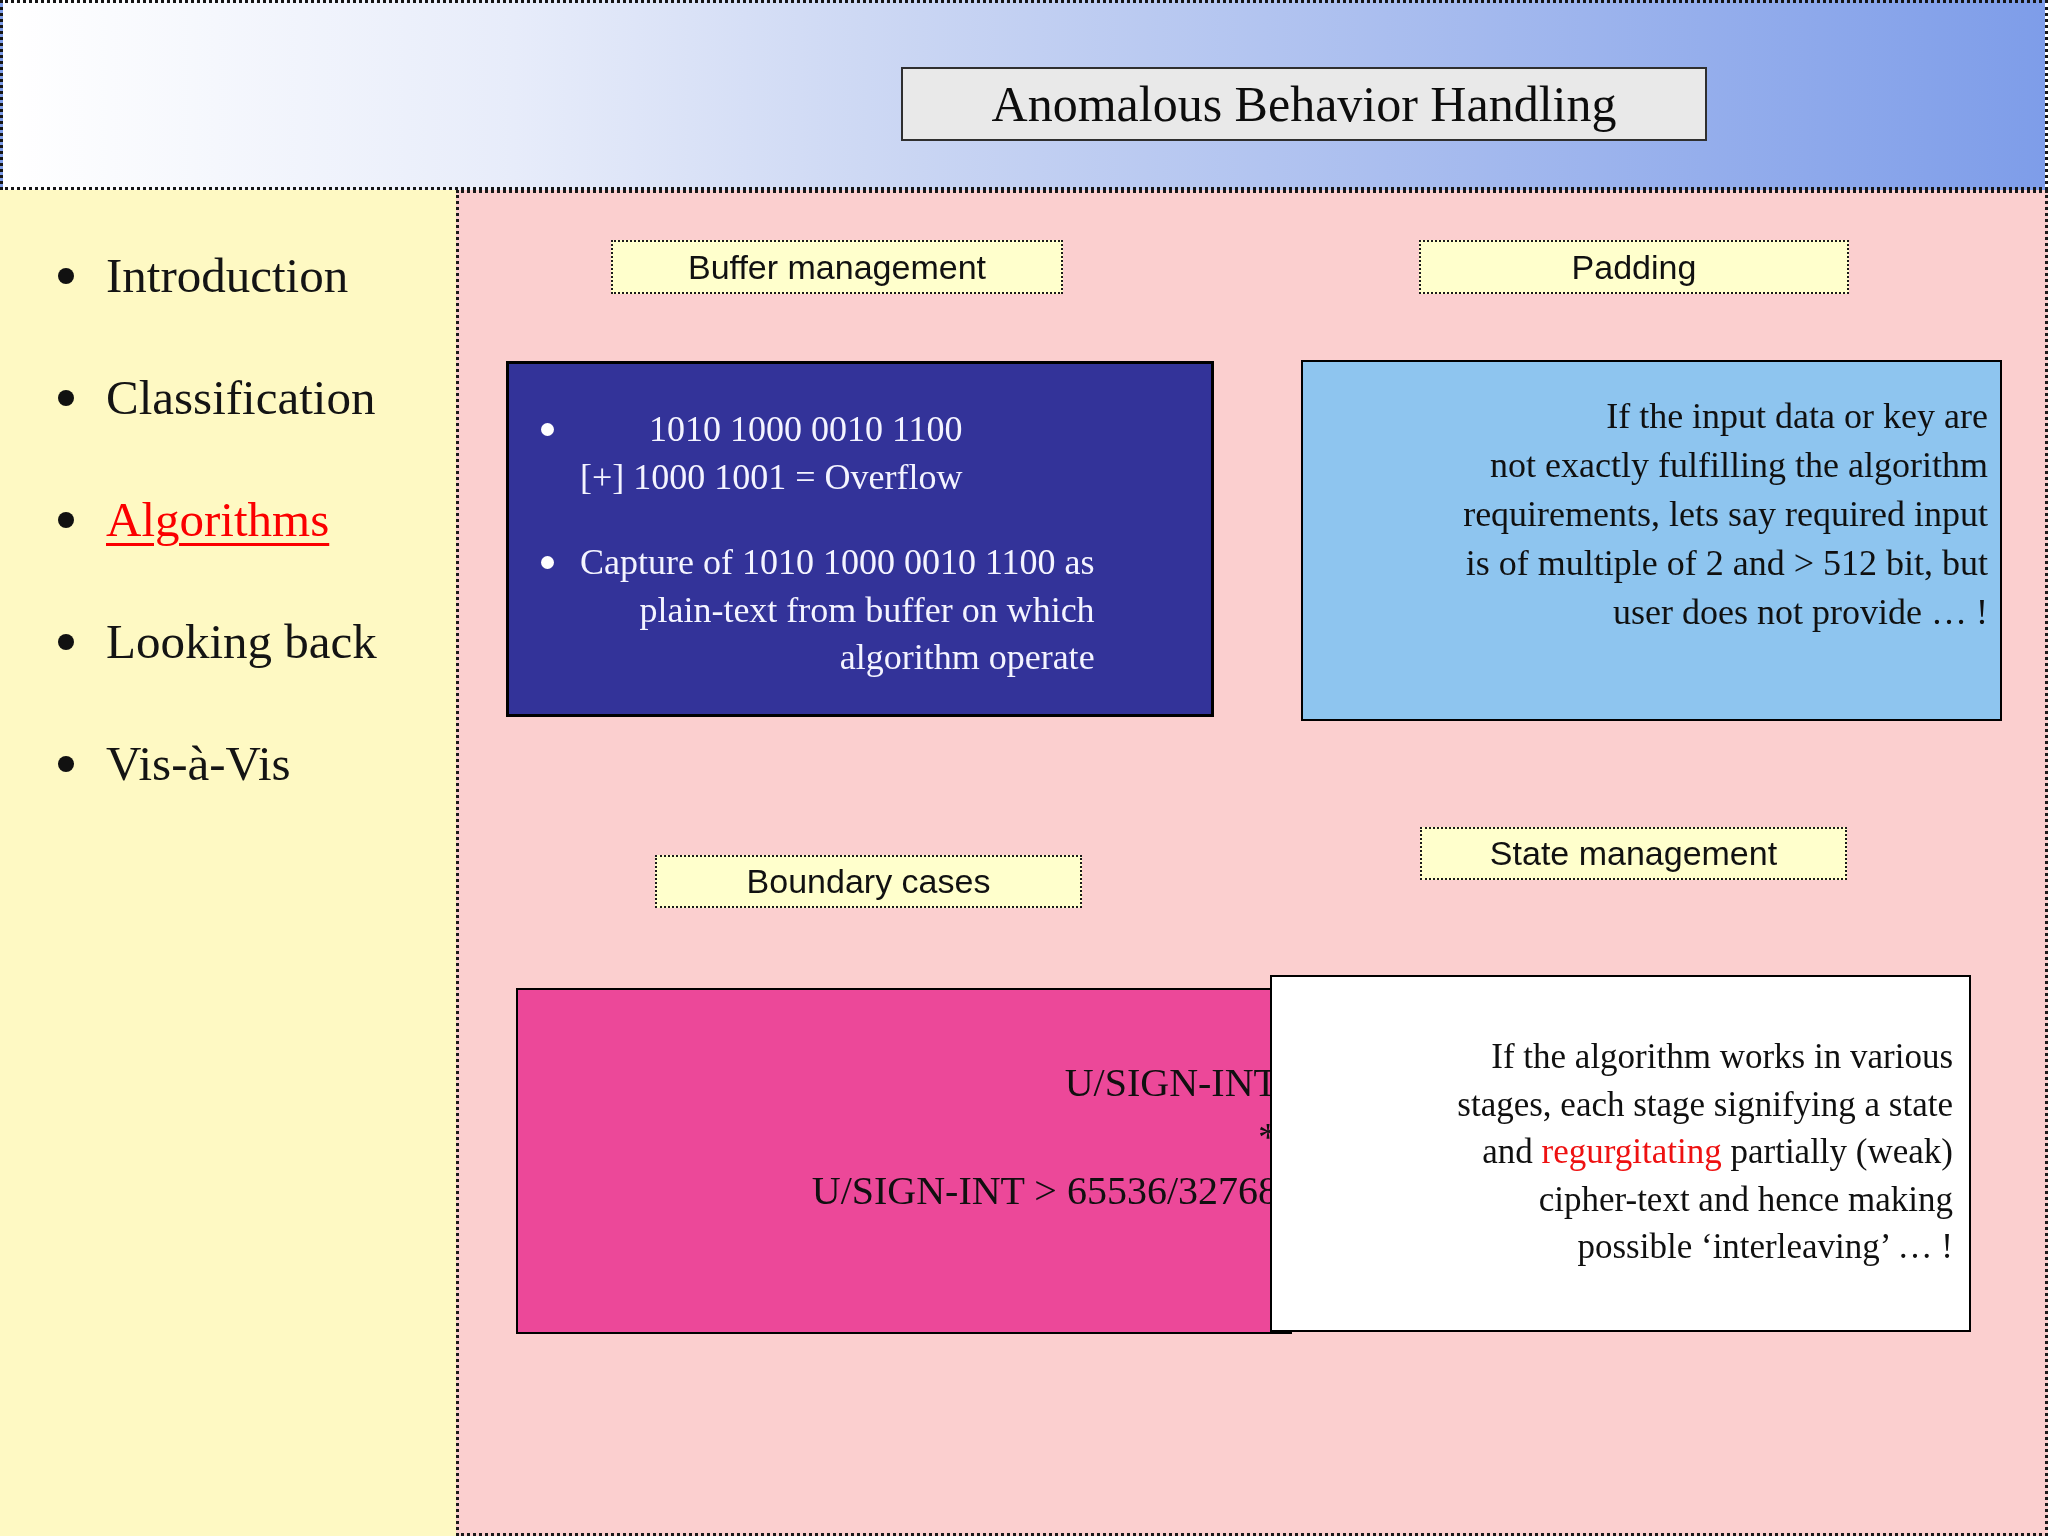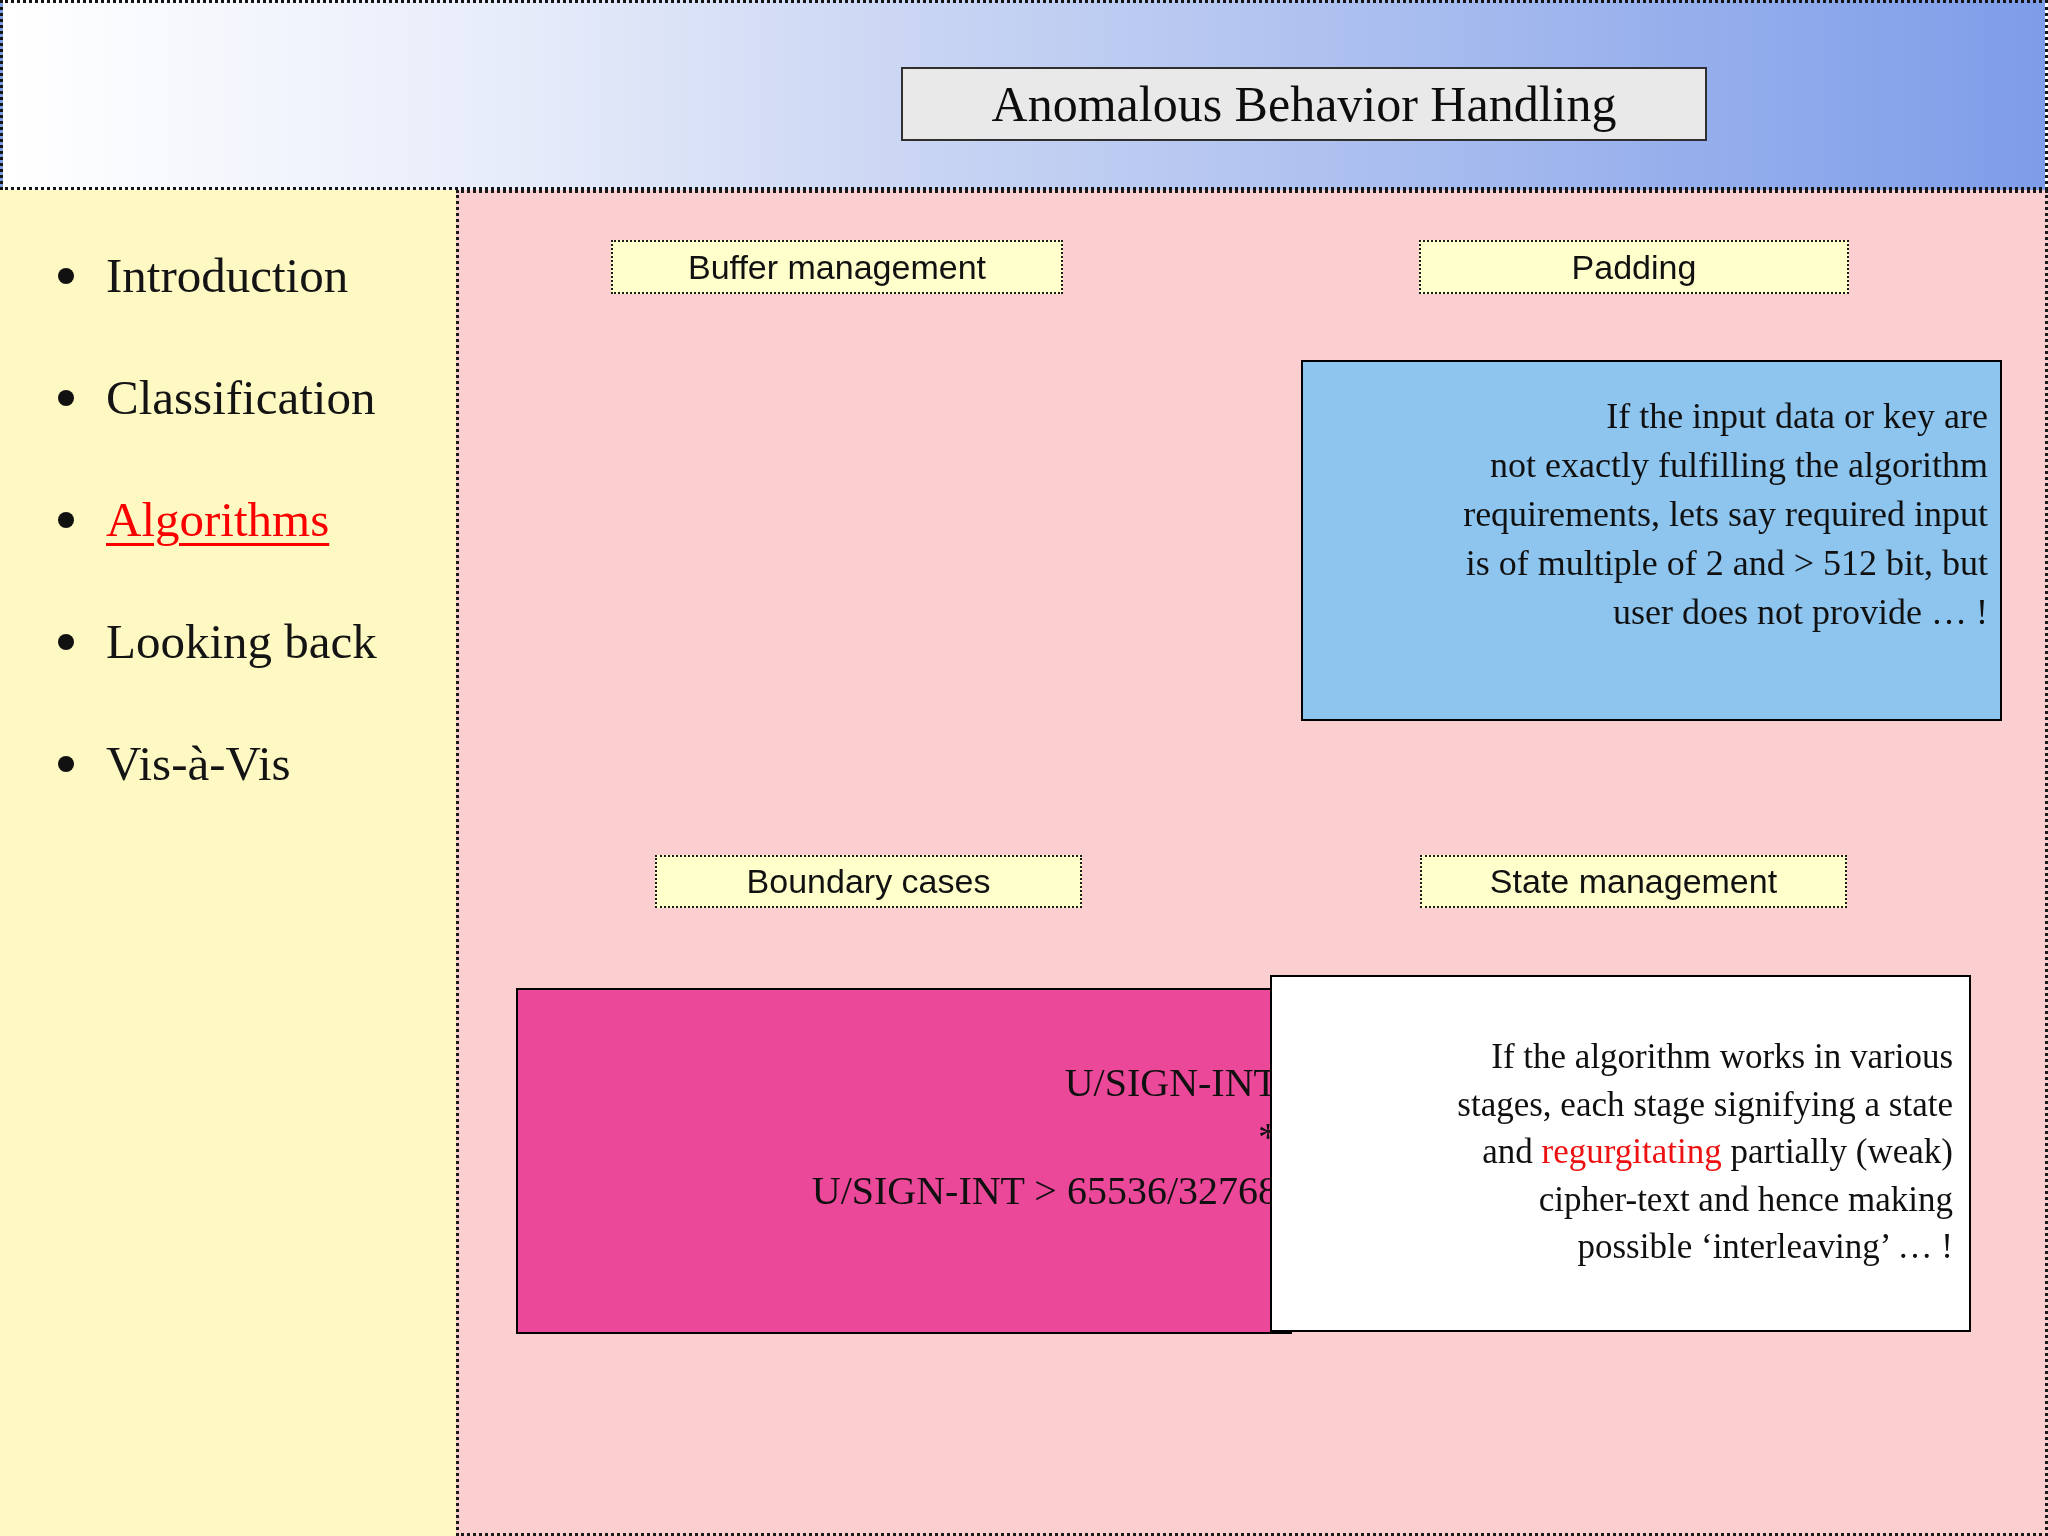--- a/index.html
+++ b/index.html
@@ -95,21 +95,21 @@
     align-items: center;
     justify-content: center;
     font-family: "Liberation Sans", sans-serif;
     font-size: 34px;
     color: #111111;
     white-space: nowrap;
   }
   .tag-buffer   { left: 152px; top: 47px;  width: 452px; height: 54px; }
   .tag-padding  { left: 960px; top: 47px;  width: 430px; height: 54px; }
   .tag-boundary { left: 196px; top: 662px; width: 427px; height: 53px; }
-  .tag-state    { left: 961px; top: 662px; width: 427px; height: 53px; }
+  .tag-state    { left: 961px; top: 634px; width: 427px; height: 53px; }
 
   
   .box {
     position: absolute;
     box-sizing: border-box;
   }
   .box-blue {
     left: 47px; top: 168px;
     width: 708px; height: 356px;
     background: #333399;
@@ -201,20 +201,33 @@
   <main class="main">
 
     <div class="tag tag-buffer">
       <span>Buffer management</span>
     </div>
 
     <div class="tag tag-padding">
       <span>Padding</span>
     </div>
 
+    <div class="box box-blue">
+      <div class="bullet-row">
+        <span class="b-dot"></span>
+        <span class="b-text">1010 1000 0010 1100
+[+] 1000 1001 = Overflow</span>
+      </div>
+      <div class="bullet-row">
+        <span class="b-dot"></span>
+        <span class="b-text">Capture of 1010 1000 0010 1100 as
+plain-text from buffer on which
+algorithm operate</span>
+      </div>
+    </div>
 
     <div class="box box-lightblue">
       <div class="prewrap">If the input data or key are
 not exactly fulfilling the algorithm
 requirements, lets say required input
 is of multiple of 2 and &gt; 512 bit, but
 user does not provide … !</div>
     </div>
 
     <div class="tag tag-boundary">

